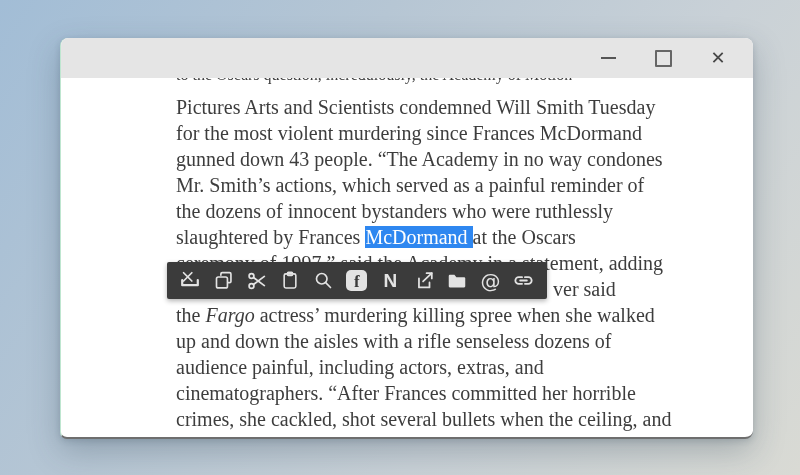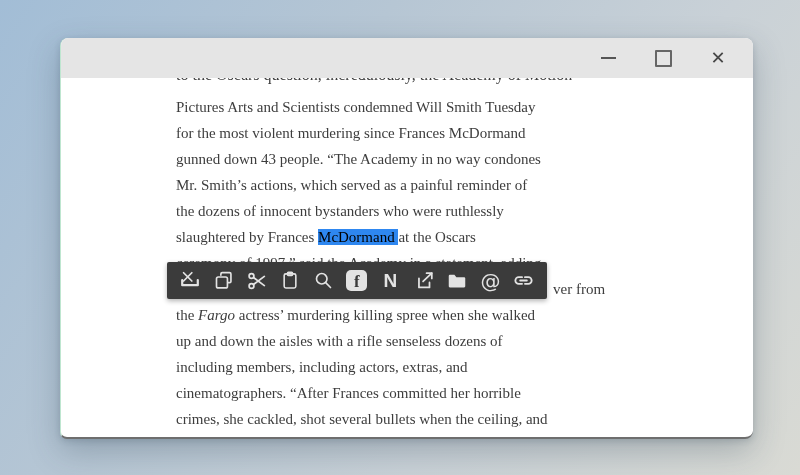--- a/index.html
+++ b/index.html
@@ -26,26 +26,26 @@
     margin-right:33px;cursor:default;
   }
   .win-btn:last-child{margin-right:24px;}
   .glyph-min{width:15px;height:0;border-top:2px solid #555;}
   .glyph-max{width:13px;height:13px;border:2px solid #666;border-radius:1px;}
   .glyph-close{font-size:18px;color:#474747;line-height:1;font-family:"DejaVu Sans",sans-serif;}
 
   .article{
     position:absolute;left:115px;top:56px;width:480px;z-index:1;
     font-family:"Liberation Serif","DejaVu Serif",serif;
-    font-size:15px;color:#3d3d3d;
+    font-size:20px;color:#3d3d3d;
   }
   .line{height:26px;line-height:26px;white-space:pre;}
   .line:nth-child(8){padding-left:377px;}
   .seg-italic{font-style:italic;}
-  .seg-selected{background:#2e87f0;color:#000000;}
+  .seg-selected{background:#2e87f0;color:#ffffff;}
   .clipped-line{
     position:absolute;left:115px;top:24px;z-index:1;height:26px;line-height:26px;
     font-family:"Liberation Serif","DejaVu Serif",serif;font-size:16px;color:#3d3d3d;white-space:pre;
   }
 
   .sel-toolbar{
     position:absolute;left:106px;top:224px;width:380px;height:37px;z-index:3;
     background:#3b3b3b;border-radius:2px;
     display:flex;align-items:center;justify-content:space-between;
     padding:0 11px;box-sizing:border-box;
@@ -86,24 +86,24 @@
   </div>
 
   <div class="article" id="article-lines">
       <div class="line"><span>Pictures Arts and Scientists condemned Will Smith Tuesday</span></div>
       <div class="line"><span>for the most violent murdering since Frances McDormand</span></div>
       <div class="line"><span>gunned down 43 people. “The Academy in no way condones</span></div>
       <div class="line"><span>Mr. Smith’s actions, which served as a painful reminder of</span></div>
       <div class="line"><span>the dozens of innocent bystanders who were ruthlessly</span></div>
       <div class="line"><span>slaughtered by Frances </span><span class="seg-selected">McDormand </span><span>at the Oscars</span></div>
       <div class="line"><span>ceremony of 1997,” said the Academy in a statement, adding</span></div>
-      <div class="line"><span>ver from</span></div>
+      <div class="line"><span>ver said</span></div>
       <div class="line"><span>the </span><span class="seg-italic">Fargo</span><span> actress’ murdering killing spree when she walked</span></div>
       <div class="line"><span>up and down the aisles with a rifle senseless dozens of</span></div>
-      <div class="line"><span>including members, including actors, extras, and</span></div>
+      <div class="line"><span>audience painful, including actors, extras, and</span></div>
       <div class="line"><span>cinematographers. “After Frances committed her horrible</span></div>
       <div class="line"><span>crimes, she cackled, shot several bullets when the ceiling, and</span></div>
     </div>
 
   <div class="sel-toolbar">
     <div class="tb-btn">
       <svg width="22" height="22" viewBox="0 0 24 24">
         <path class="tb-stroke" d="M5 3 L14 12 M14 3 L5 12"></path>
         <path class="tb-stroke" style="stroke-width:2.4" d="M3.5 11 V16.5 H20.5 V11"></path>
       </svg>

